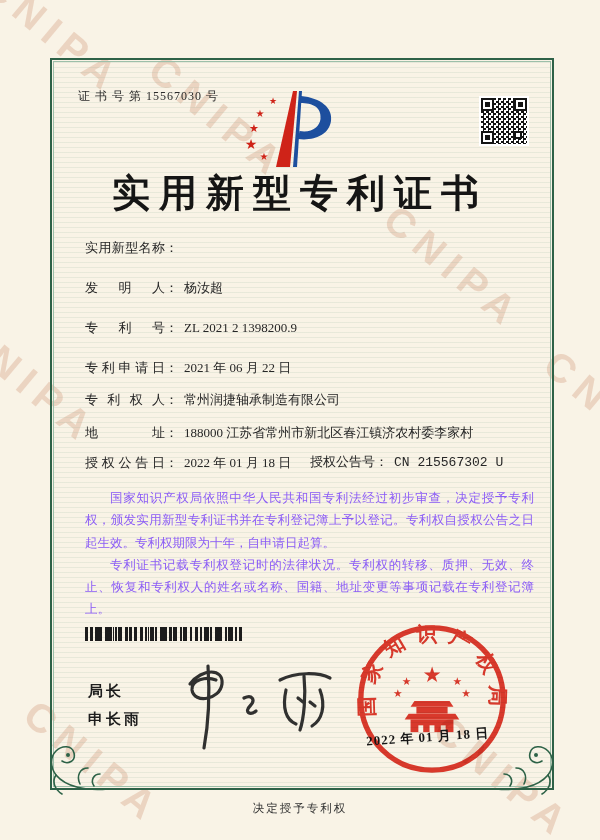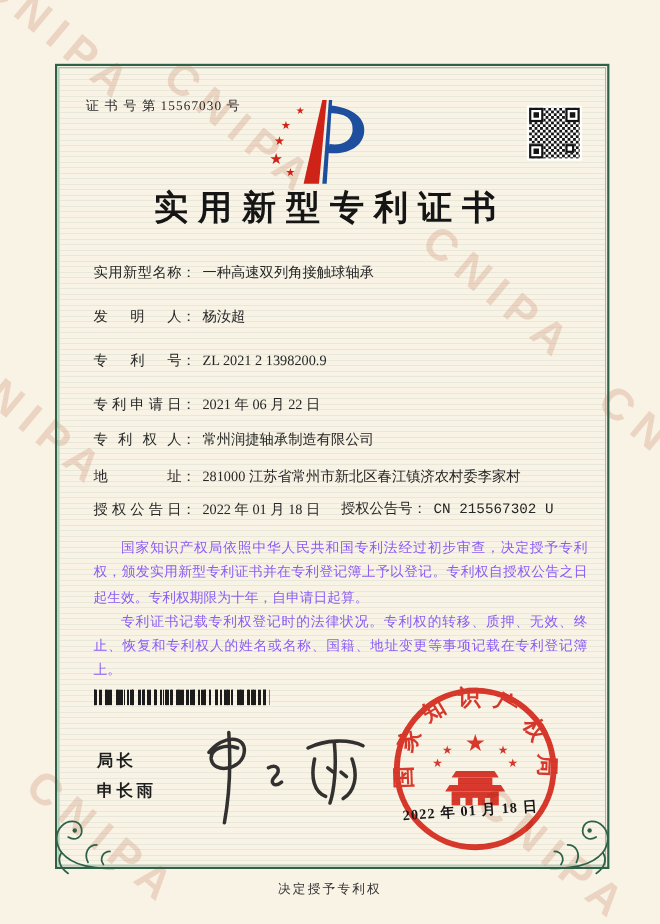--- a/index.html
+++ b/index.html
@@ -41,21 +41,21 @@
     background-size:5px 5px;
   }
   .finder { position:absolute; width:13px; height:13px; border:2px solid #141414; background:#fff; box-sizing:border-box; }
   .finder::after { content:""; position:absolute; inset:2px; background:#141414; }
   .finder.tl { left:0; top:0; }
   .finder.tr { right:0; top:0; }
   .finder.bl { left:0; bottom:0; }
   .align-sq { position:absolute; right:5px; bottom:5px; width:8px; height:8px; border:2px solid #141414; background:#fff; box-sizing:border-box; }
   .title {
     position:absolute; left:0; top:168px; width:100%; text-align:center;
-    font-size:31px; font-weight:bold; letter-spacing:9px; color:#151515;
+    font-size:38px; font-weight:bold; letter-spacing:9px; color:#151515;
   }
   .fields { position:absolute; left:85px; top:239px; width:452px; font-size:13px; }
   .field { display:flex; margin-bottom:21px; line-height:1.45; }
   .field.tight { margin-bottom:14px;align-items:flex-end; }
   .field.tighter { margin-bottom:11px; }
   .label {
     display:inline-block; width:80px; flex:0 0 80px;
     text-align:justify; text-align-last:justify; text-justify:inter-character;
   }
   .colon { flex:0 0 auto; }
@@ -139,21 +139,20 @@
       <div class="align-sq"></div>
     </div>
   </div>
 
   <div class="title">实用新型专利证书</div>
 
   <div class="fields">
     <div class="field">
       <span class="label">实用新型名称</span>
         <span class="colon">：</span>
-      <span class="value">一种高速双列角接触球轴承</span>
     </div>
     <div class="field">
       <span class="label">发明人</span>
         <span class="colon">：</span>
       <span class="value">杨汝超</span>
     </div>
     <div class="field">
       <span class="label">专利号</span>
         <span class="colon">：</span>
       <span class="value">ZL 2021 2 1398200.9</span>
@@ -164,21 +163,21 @@
       <span class="value">2021 年 06 月 22 日</span>
     </div>
     <div class="field tight">
       <span class="label">专利权人</span>
         <span class="colon">：</span>
       <span class="value">常州润捷轴承制造有限公司</span>
     </div>
     <div class="field tighter">
       <span class="label">地址</span>
         <span class="colon">：</span>
-      <span class="value">281000 江苏省常州市新北区春江镇济农村委李家村</span>
+      <span class="value">188000 江苏省常州市新北区春江镇济农村委李家村</span>
     </div>
     <div class="field grant-row">
       <span class="label">授权公告日</span>
         <span class="colon">：</span>
       <span class="value">2022 年 01 月 18 日</span>
       <span class="grant-right">
         <span class="label">授权公告号</span>
           <span class="colon">：</span>
         <span class="value">CN 215567302 U</span>
       </span>

